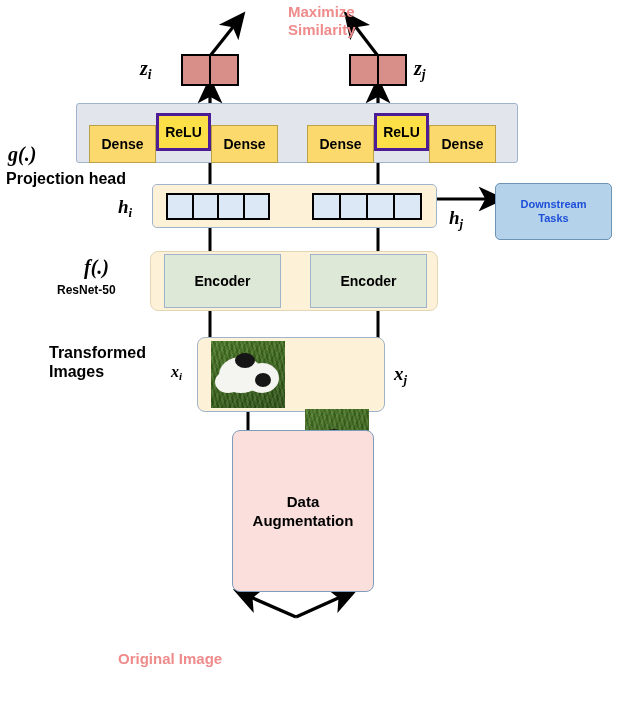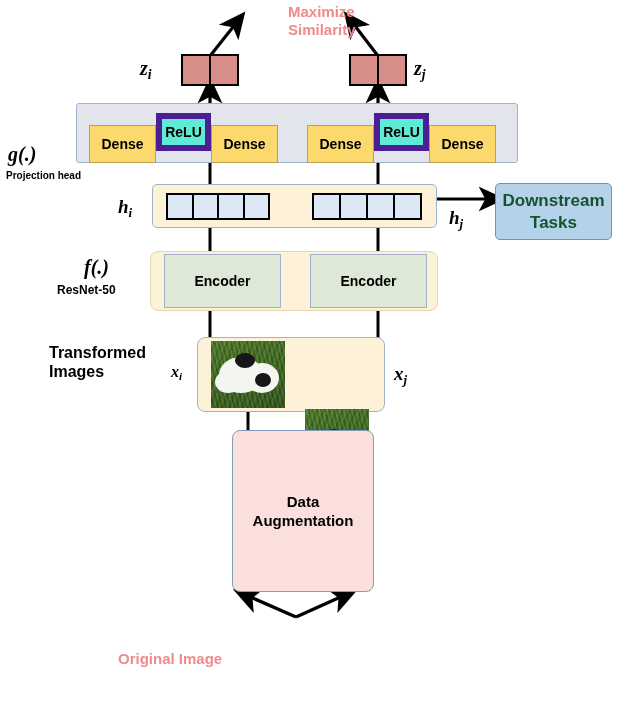--- a/index.html
+++ b/index.html
@@ -53,22 +53,22 @@
     display: flex;
     align-items: center;
     justify-content: center;
     font-weight: bold;
     font-size: 14px;
     color: #000;
     font-family: "Liberation Sans", sans-serif;
     margin-top: 12px;
   }
   .relu {
-    background: #5eead4;
-    border: 6px solid #4c1d95;
+    background: #fde047;
+    border: 3px solid #4c1d95;
     box-sizing: border-box;
     display: flex;
     align-items: center;
     justify-content: center;
     font-weight: bold;
     font-size: 14px;
     color: #000;
     font-family: "Liberation Sans", sans-serif;
     text-align: right;
   }
@@ -136,22 +136,22 @@
   .down-box {
     background: #b4d2ea;
     border: 1px solid #6d93b5;
     border-radius: 5px;
     box-sizing: border-box;
     display: flex;
     align-items: center;
     justify-content: center;
     text-align: center;
     font-weight: bold;
-    font-size: 17px;
-    color: #14532d;
+    font-size: 11px;
+    color: #1d4ed8;
     line-height: 1.25;
   }
 
   .zbox {
     display: flex;
     border: 2px solid #000;
     box-sizing: border-box;
     background: #d98f89;
   }
   .zcell {
@@ -254,21 +254,21 @@
   <div class="abs relu" style="left:156px; top:113px; width:55px; height:38px;">ReLU</div>
   <div class="abs dense" style="left:211px; top:113px; width:67px; height:38px;">Dense</div>
 
   <div class="abs dense" style="left:307px; top:113px; width:67px; height:38px;">Dense</div>
   <div class="abs relu" style="left:374px; top:113px; width:55px; height:38px;">ReLU</div>
   <div class="abs dense" style="left:429px; top:113px; width:67px; height:38px;">Dense</div>
 
   <div class="abs" style="left:8px; top:143px;">
     <span class="math" style="font-size:20px;">g</span><span class="math" style="font-size:20px;">(.)</span>
   </div>
-  <div class="abs lbl" style="left:6px; top:170px; font-size:10px;">Projection head</div>
+  <div class="abs lbl" style="left:6px; top:170px; font-size:16px;">Projection head</div>
 
   <div class="abs hrow-container" style="left:152px; top:184px; width:285px; height:44px;"></div>
 
   <div class="abs math" style="left:118px; top:196px; font-size:19px;">
     <span>h</span><span class="sub">i</span>
   </div>
 
   <div class="abs hcells" style="left:166px; top:193px; width:104px; height:27px;">
     <div class="hcell"></div>
     <div class="hcell"></div>

